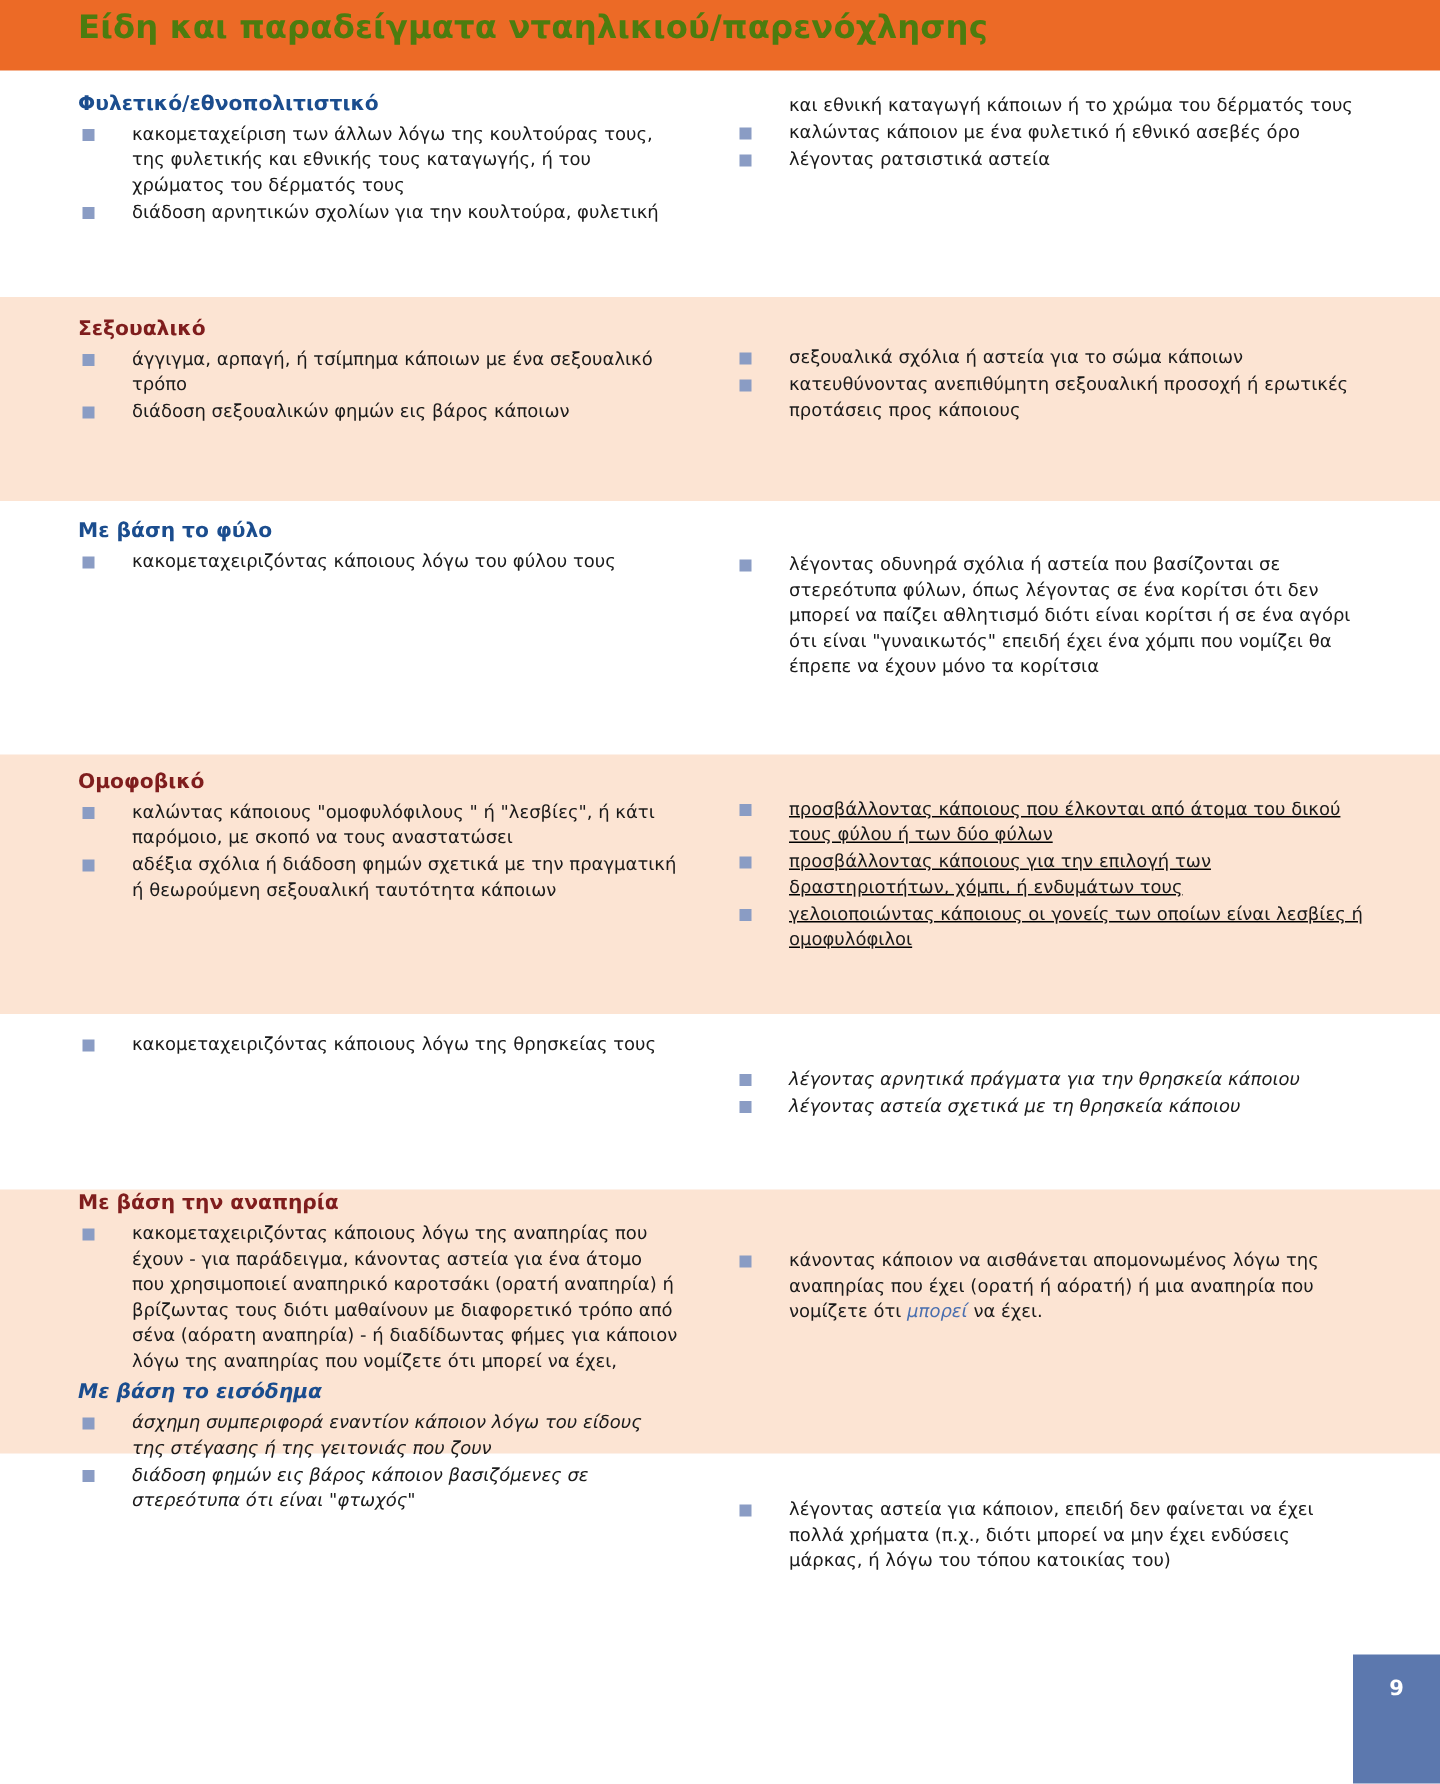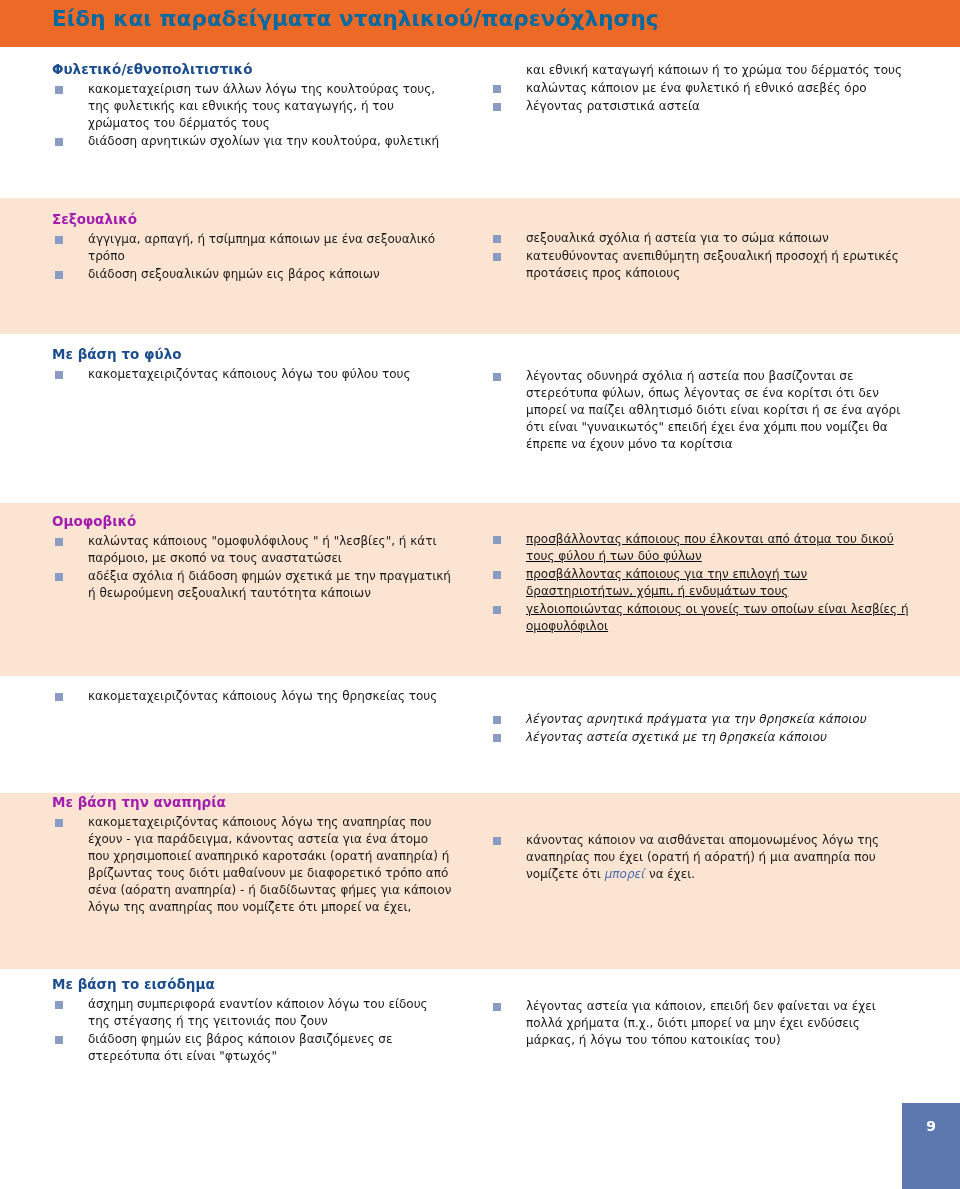--- a/index.html
+++ b/index.html
@@ -22,21 +22,21 @@
     width: 960px;
     height: 47px;
     background: #EC6A26;
   }
   .header-title {
     position: absolute;
     left: 52px;
     top: 6px;
     font-size: 21.5px;
     font-weight: bold;
-    color: #0369a1;
+    color: #4d7c0f;
     letter-spacing: 0.1px;
     white-space: nowrap;
   }
 
   
   .band {
     position: absolute;
     left: 0;
     width: 960px;
     background: #FCE4D3;
@@ -60,21 +60,21 @@
   .col-left  { left: 52px;  width: 400px; }
   .col-right { left: 490px; width: 420px; }
 
   .sec-title {
     font-size: 13.5px;
     font-weight: bold;
     margin: 0 0 3px 0;
     line-height: 1.35;
   }
   .t-blue   { color: #1B4D8E; }
-  .t-orange { color: #a21caf; }
+  .t-orange { color: #7f1d1d; }
 
   ul.blist {
     list-style: none;
     margin: 0;
     padding: 0;
   }
   ul.blist > li {
     position: relative;
     padding-left: 36px;
     margin-bottom: 1px;
@@ -216,21 +216,21 @@
     <ul class="blist">
       <li style="margin-top:26px;">
         <span class="bullet"></span>
         <span>
           <span>κάνοντας κάποιον να αισθάνεται απομονωμένος λόγω της αναπηρίας που έχει (ορατή ή αόρατή) ή μια αναπηρία που νομίζετε ότι </span><span class="em-link">μπορεί</span><span> να έχει.</span>
         </span>
       </li>
     </ul>
   </div>
 
-  <div class="sec col-left" style="top:975px;">
+  <div class="sec col-left" style="top:919px;font-style:italic;">
     <div class="sec-title t-blue">Με βάση το εισόδημα</div>
     <ul class="blist">
       <li><span class="bullet"></span><span>άσχημη  συμπεριφορά εναντίον κάποιον λόγω του είδους της στέγασης ή της γειτονιάς που ζουν</span></li>
       <li><span class="bullet"></span><span>διάδοση φημών εις βάρος κάποιον βασιζόμενες σε στερεότυπα ότι είναι "φτωχός"</span></li>
     </ul>
   </div>
 
   <div class="sec col-right" style="top:998px;">
     <ul class="blist">
       <li><span class="bullet"></span><span>λέγοντας αστεία για κάποιον, επειδή δεν φαίνεται να έχει πολλά χρήματα (π.χ., διότι μπορεί να μην έχει ενδύσεις μάρκας, ή λόγω του τόπου κατοικίας του)</span></li>

